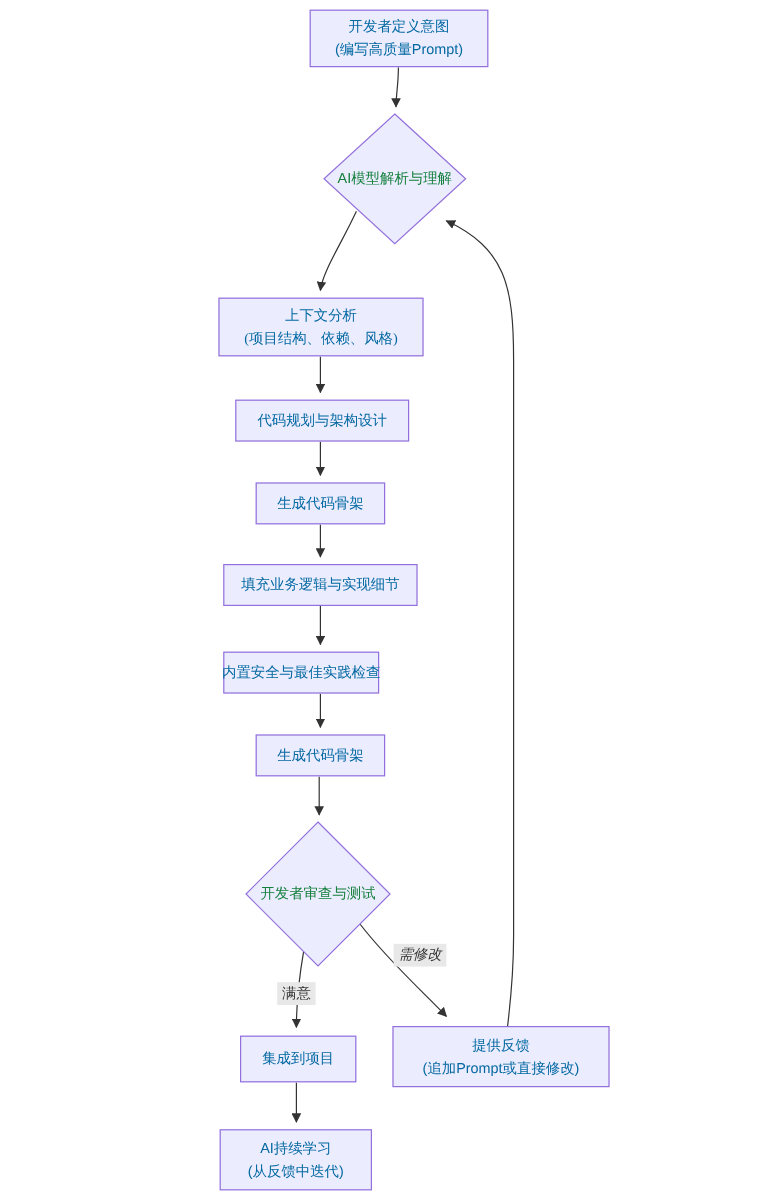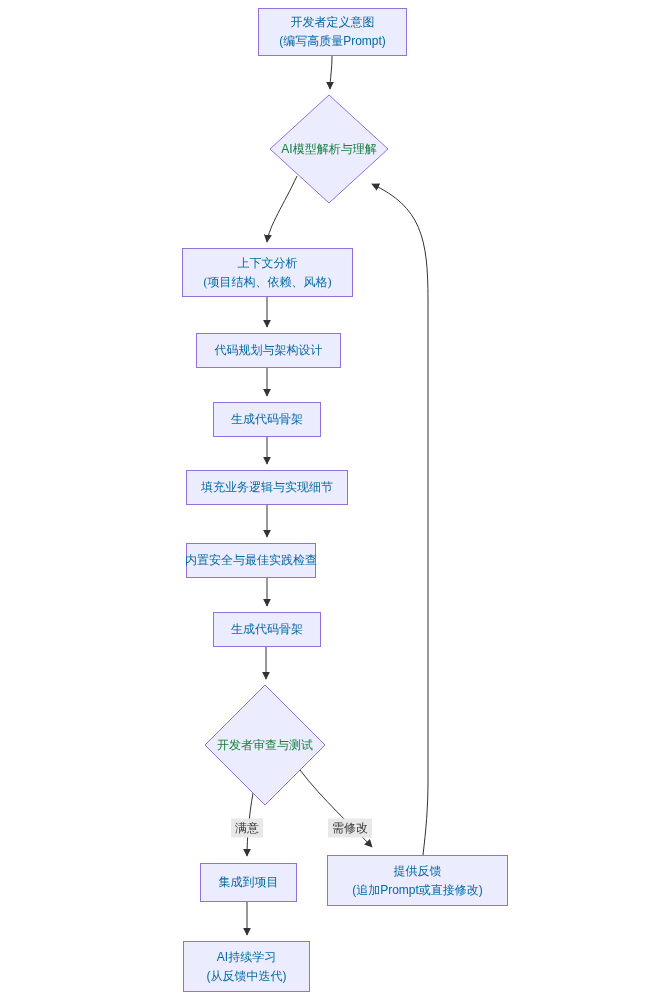--- a/index.html
+++ b/index.html
@@ -130,15 +130,15 @@
 
   <div class="node" style="left:183px; top:941px; width:127px; height:51px;">
     <span>AI持续学习</span>
     <span>(从反馈中迭代)</span>
   </div>
 
   <div class="diamond-label" style="left:329px; top:149px;">AI模型解析与理解</div>
   <div class="diamond-label" style="left:265px; top:745px;">开发者审查与测试</div>
 
   <div class="edge-label" style="left:247px; top:828px;">满意</div>
-  <div class="edge-label" style="left:350px; top:828px;">需修改</div>
+  <div class="edge-label" style="left:350px; top:796px;font-style:italic;">需修改</div>
 
 </div>
 
 </body></html>

